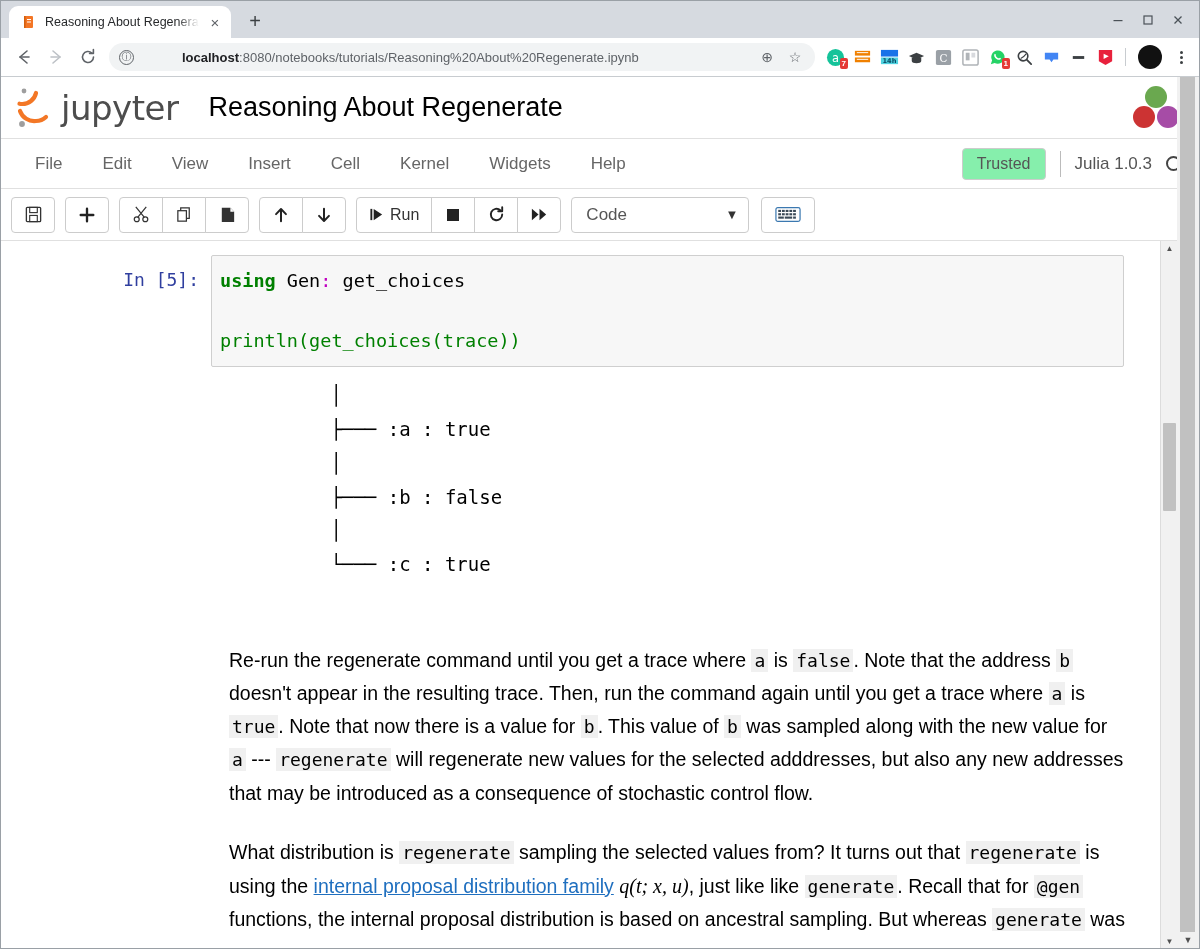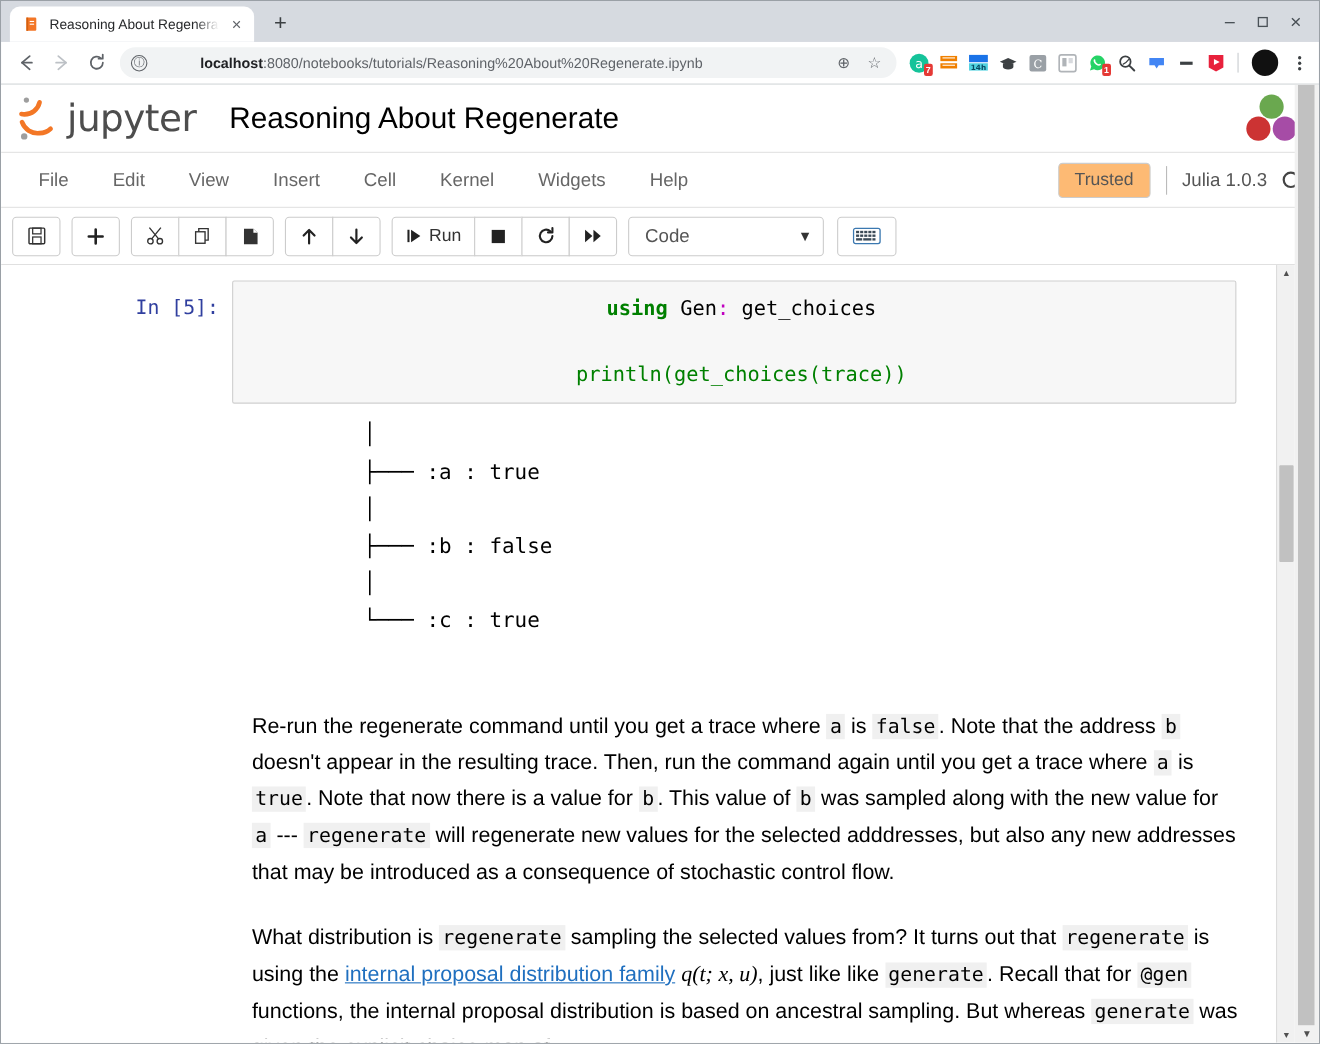--- a/index.html
+++ b/index.html
@@ -198,21 +198,21 @@
     cursor: pointer;
     font-family: "Liberation Sans", sans-serif;
   }
   .menu-right { margin-left: auto; display: flex; align-items: center; gap: 14px; }
   .trusted {
     border: 1px solid #ccc;
     border-radius: 4px;
     padding: 6px 14px;
     font-size: 16px;
     color: #555;
-    background: #fdba74;
+    background: #86efac;
     cursor: pointer;
   }
   .kernel-sep { width: 1px; height: 26px; background: #bbb; }
   .kernel-name { font-size: 17px; color: #555; }
   .kernel-ind {
     width: 15px; height: 15px;
     border: 2px solid #444;
     border-radius: 50%;
     margin-right: 4px;
   }
@@ -277,27 +277,26 @@
     padding-top: 14px;
     font-family: "DejaVu Sans Mono", monospace;
     font-size: 18px;
     color: #303f9f;
   }
   .input-area {
     flex: 0 0 913px;
     background: #f7f7f7;
     border: 1px solid #cfcfcf;
     border-radius: 2px;
-    padding: 10px 8px 10px 21px;
+    padding: 10px 8px 10px 8px;
     font-family: "DejaVu Sans Mono", monospace;
     font-size: 18.5px;
     line-height: 1.62;
     color: #000;
     white-space: pre;
-    text-align: center;
   }
   .kw { color: #008000; font-weight: 700; }
   .op-colon { color: #c000c0; }
   .fn { color: #008000; }
 
   .out-area {
     margin-left: 238px;
     font-family: "DejaVu Sans Mono", monospace;
     font-size: 19px;
     line-height: 1.78;

